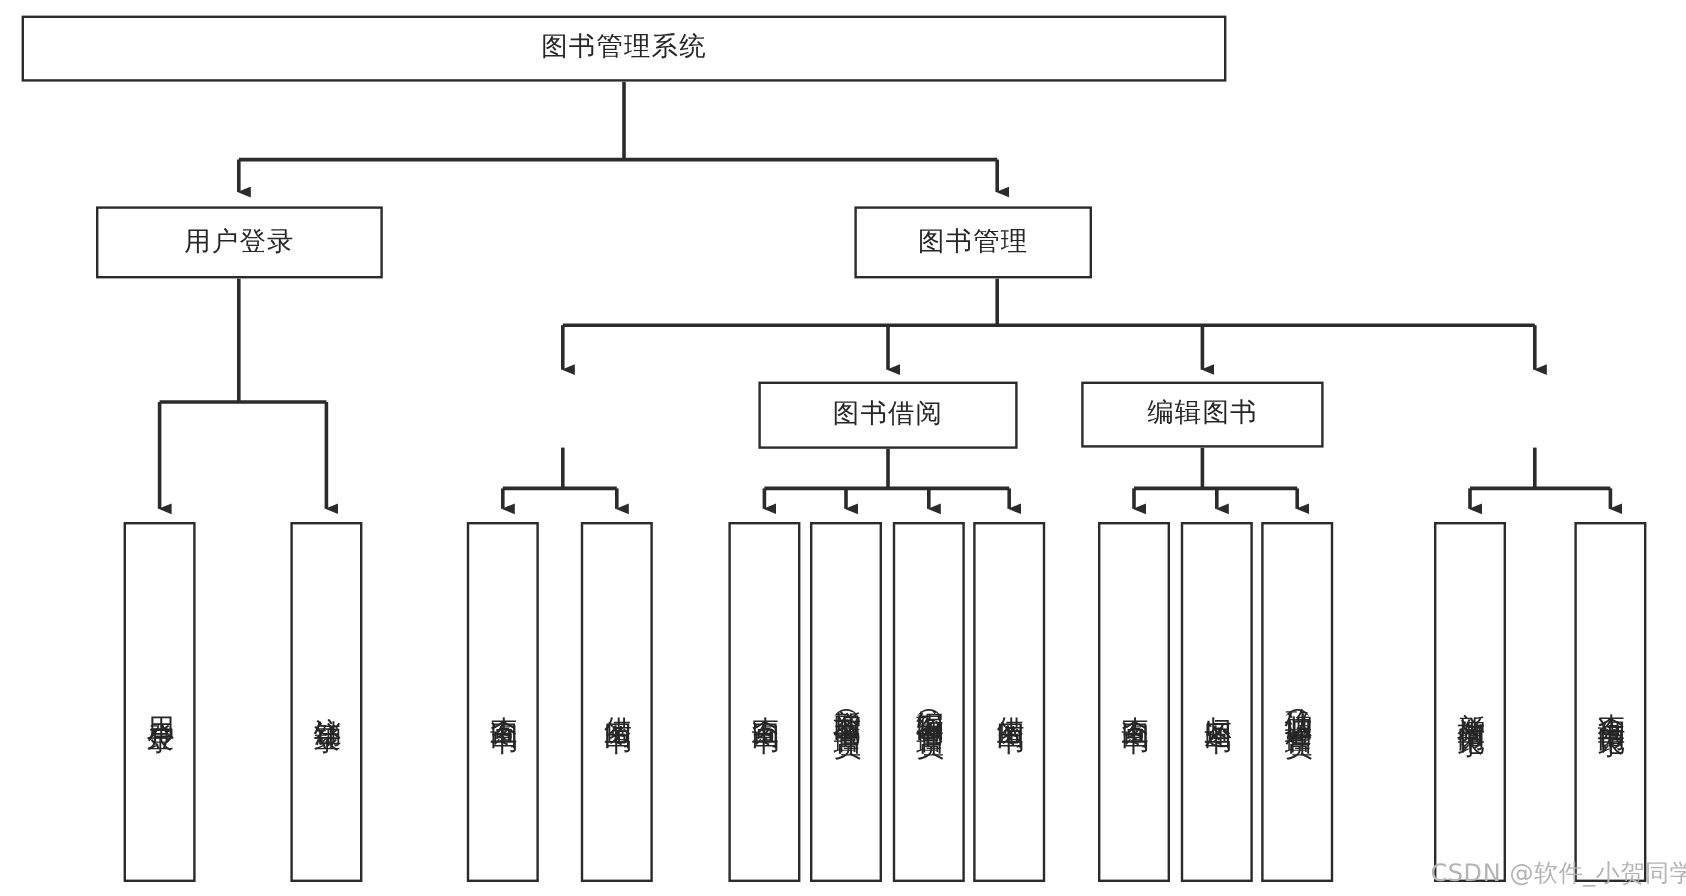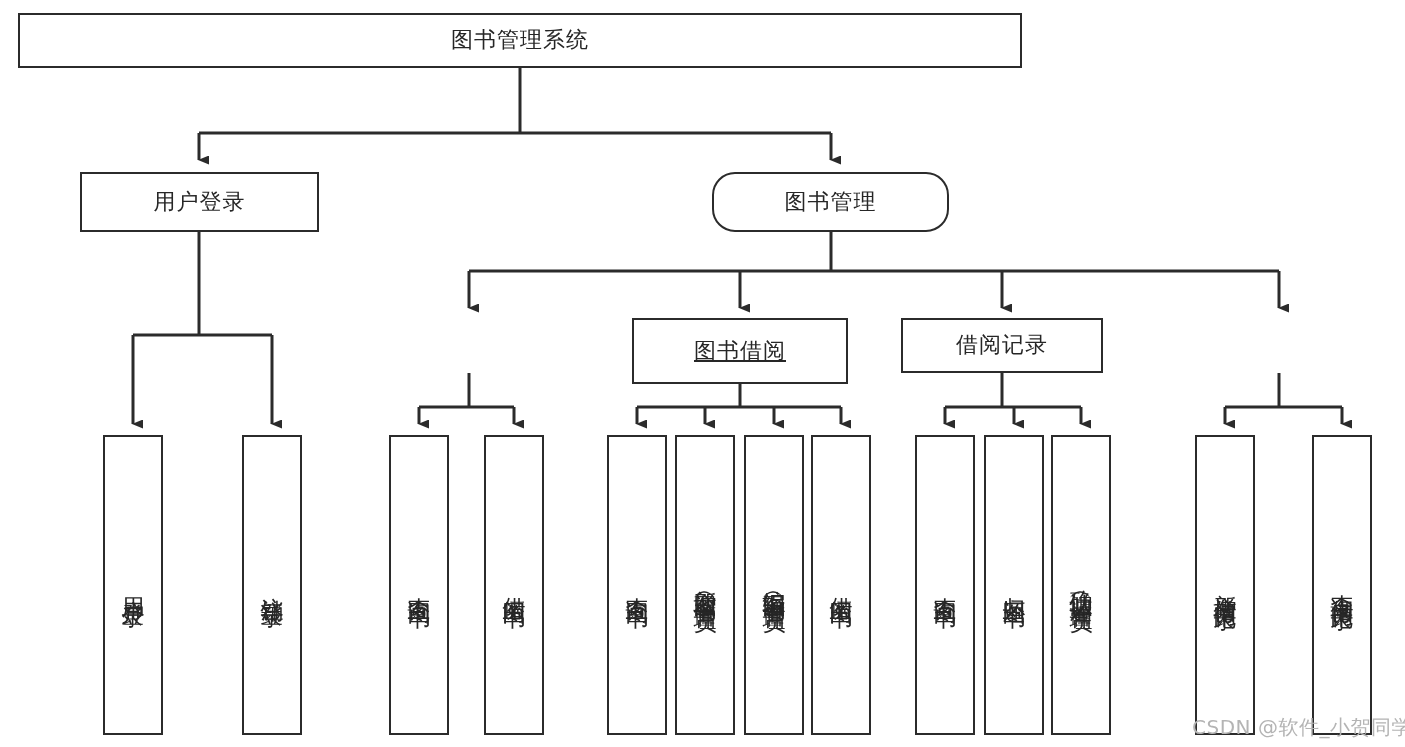--- a/index.html
+++ b/index.html
@@ -112,24 +112,24 @@
       <path d="M1279,373 L1279,407"></path>
       <path d="M1225,407 L1342,407"></path>
       <path d="M1225,407 L1225,424" marker-end="url(#arrowhead)"></path>
       <path d="M1342,407 L1342,424" marker-end="url(#arrowhead)"></path>
     </g>
   </svg>
 
   <div class="node node-h" style="left:18px; top:13px; width:1004px; height:55px;">图书管理系统</div>
 
   <div class="node node-h" style="left:80px; top:172px; width:239px; height:60px;">用户登录</div>
-  <div class="node node-h" style="left:712px; top:172px; width:237px; height:60px;border-radius:23px;">图书管理</div>
+  <div class="node node-h" style="left:712px; top:172px; width:198px; height:60px;">图书管理</div>
 
-  <div class="node node-h" style="left:632px; top:318px; width:216px; height:66px;text-decoration:underline;">图书借阅</div>
-  <div class="node node-h" style="left:901px; top:318px; width:202px; height:55px;">借阅记录</div>
+  <div class="node node-h" style="left:632px; top:318px; width:216px; height:56px;">图书借阅</div>
+  <div class="node node-h" style="left:901px; top:318px; width:202px; height:55px;">编辑图书</div>
 
   <div class="node node-v" style="left:103px; top:435px; width:60px; height:300px;">用户登录</div>
   <div class="node node-v" style="left:242px; top:435px; width:60px; height:300px;">注销登录</div>
 
   <div class="node node-v" style="left:389px; top:435px; width:60px; height:300px;">查询图书</div>
   <div class="node node-v" style="left:484px; top:435px; width:60px; height:300px;">借阅图书</div>
 
   <div class="node node-v" style="left:607px; top:435px; width:60px; height:300px;">查询图书</div>
   <div class="node node-v" style="left:675px; top:435px; width:60px; height:300px;">新增图书（管理员）</div>
   <div class="node node-v" style="left:744px; top:435px; width:60px; height:300px;">编辑图书（管理员）</div>

